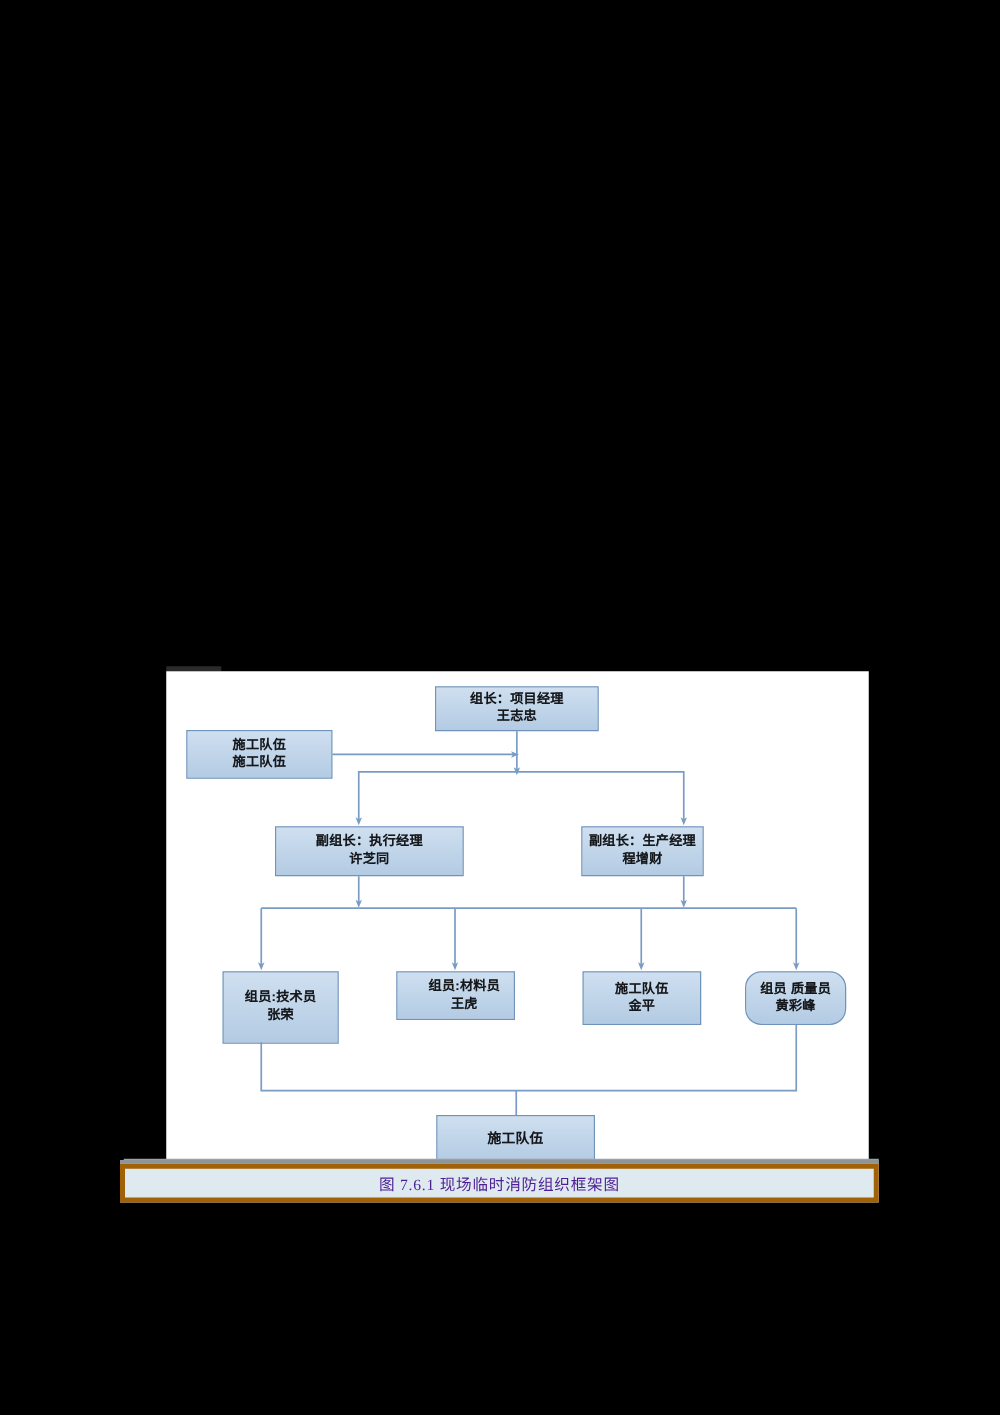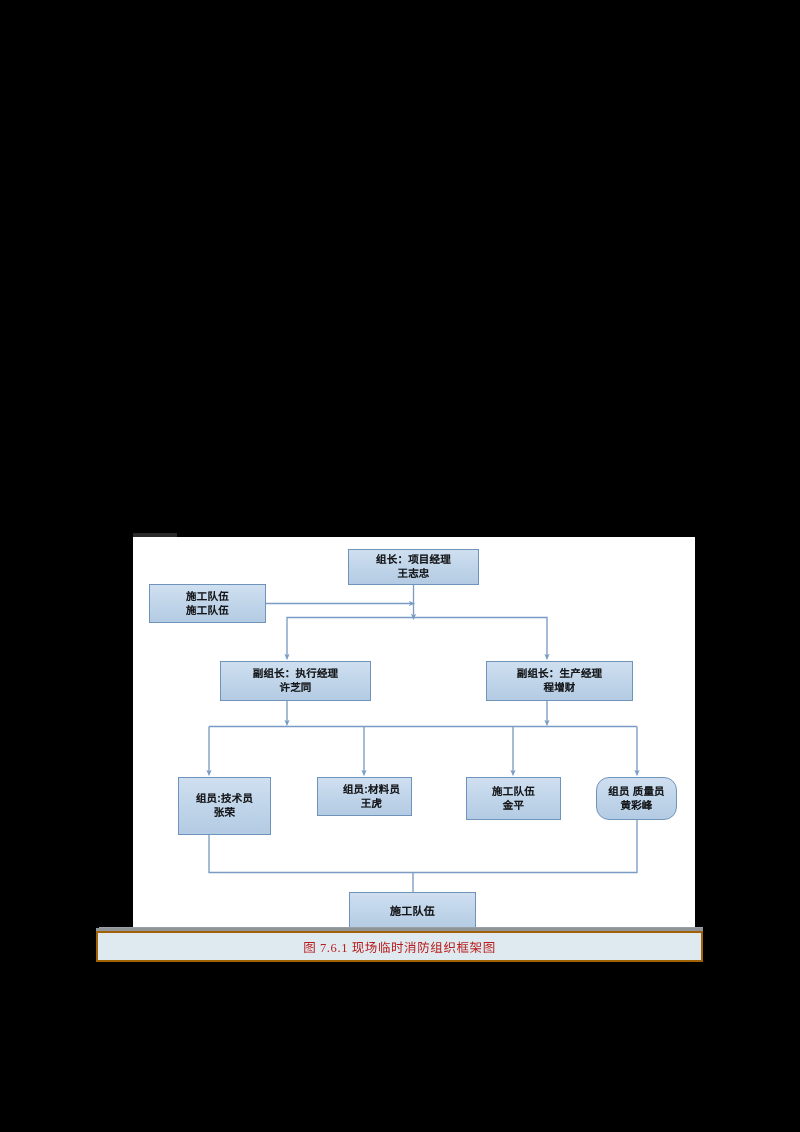--- a/index.html
+++ b/index.html
@@ -77,42 +77,42 @@
   }
   .node .line {
     display: block;
     white-space: nowrap;
   }
 
   
   #node-leader        { left: 215px; top: 12px;  width: 131px; height: 36px; }
   #node-contractor    { left: 16px;  top: 47px;  width: 117px; height: 39px; }
   #node-deputy-exec   { left: 87px;  top: 124px; width: 151px; height: 40px; }
-  #node-deputy-prod   { left: 353px; top: 124px; width: 147px; height: 40px; }
+  #node-deputy-prod   { left: 332px; top: 124px; width: 98px; height: 40px; }
   #node-member-tech   { left: 45px;  top: 240px; width: 93px;  height: 58px; }
   #node-member-mat    { left: 184px; top: 240px; width: 95px;  height: 39px; padding-left: 14px; }
   #node-member-safe   { left: 333px; top: 240px; width: 95px;  height: 43px; }
   #node-member-qual   { left: 463px; top: 240px; width: 81px;  height: 43px; border-radius: 13px; }
   #node-crew          { left: 216px; top: 355px; width: 127px; height: 38px;
                         font-size: 11px; }
 
   
   #caption-bar {
     position: absolute;
     left: 96px;
     top: 931px;
     width: 607px;
     height: 31px;
     box-sizing: border-box;
-    border: 2px solid #a16207;
+    border: 4px solid #a16207;
     background: #dfeaf0;
     display: flex;
     align-items: center;
     justify-content: center;
-    color: #b91c1c;
+    color: #4c1d95;
     font-size: 12.5px;
     letter-spacing: 0.6px;
     font-family: "Liberation Serif", "DejaVu Serif", serif;
     box-shadow: 0 -3px 0 0 #8f9499;
   }
   #caption-shadow-top {
     position: absolute;
     left: 99px;
     top: 927px;
     width: 604px;

